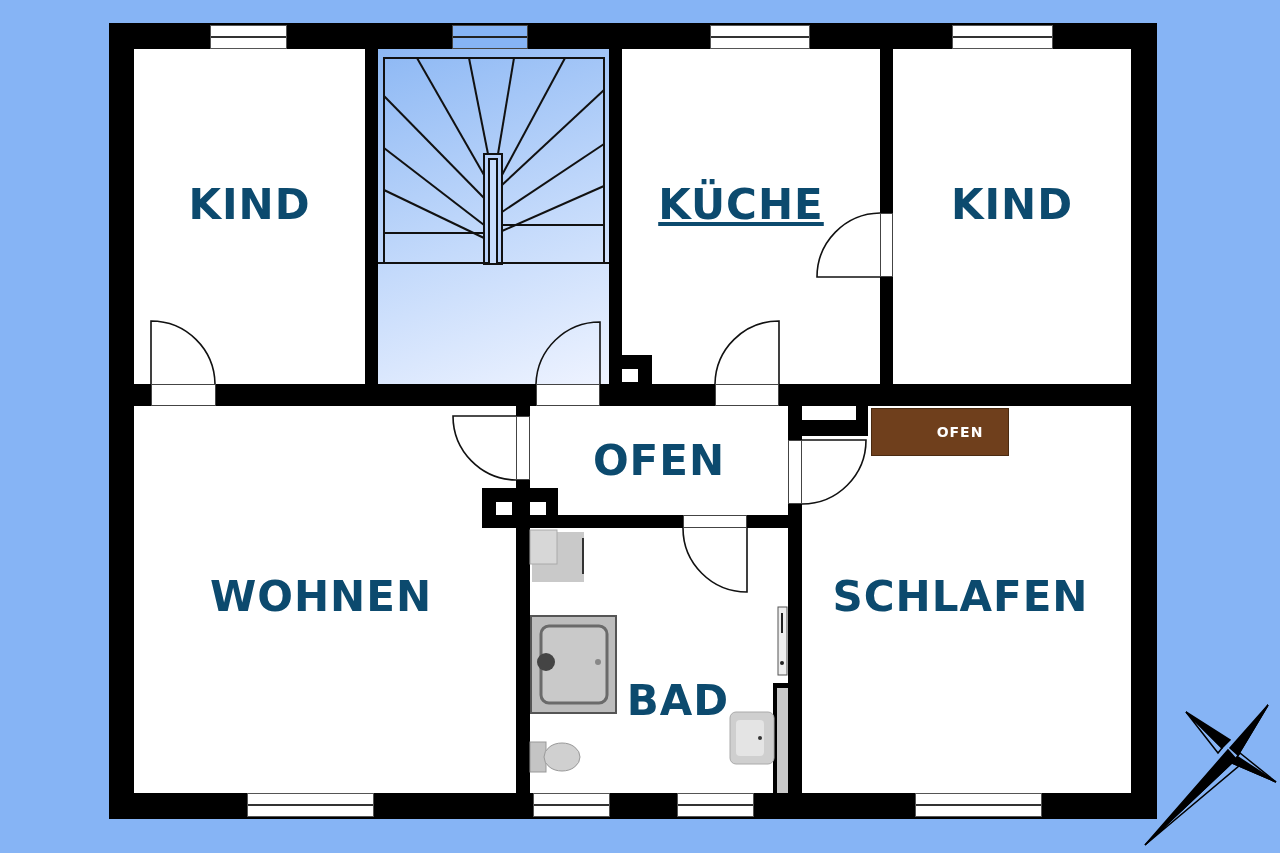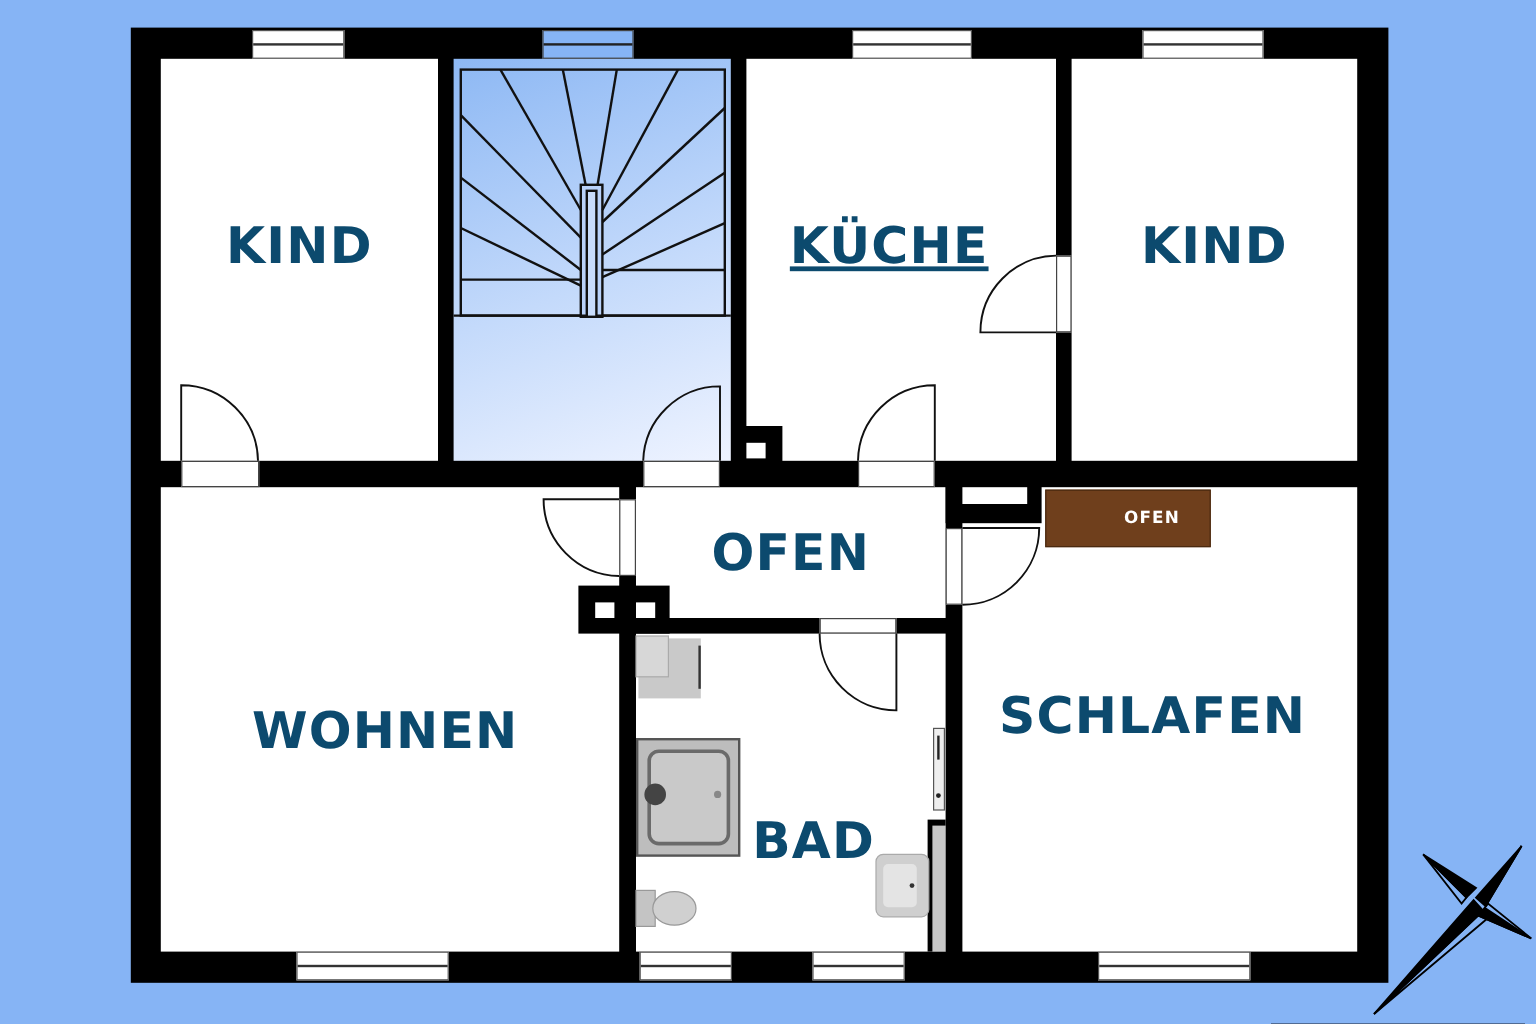--- a/index.html
+++ b/index.html
@@ -121,21 +121,21 @@
 </svg>
 
 <div class="ofen" style="left:871px;top:408px;width:96px;height:46px;padding-left:40px;">
     <span>OFEN</span>
   </div>
 
 <div class="label" style="left:134px;top:180px;width:231px;">KIND</div>
 <div class="label" style="left:622px;top:180px;width:238px;text-decoration:underline;">KÜCHE</div>
 <div class="label" style="left:893px;top:180px;width:238px;">KIND</div>
 <div class="label" style="left:530px;top:436px;width:258px;">OFEN</div>
-<div class="label" style="left:134px;top:584px;width:374px;">WOHNEN</div>
+<div class="label" style="left:134px;top:572px;width:374px;">WOHNEN</div>
 <div class="label" style="left:620px;top:632px;width:116px;margin-top:44px;">BAD</div>
 <div class="label" style="left:808px;top:572px;width:305px;">SCHLAFEN</div>
 
 <svg style="left:1140px;top:695px;" width="140" height="158">
   <g stroke="#000" stroke-width="1.5">
     <polygon points="46,17 90,45 82,53" fill="#000"></polygon>
     <polygon points="46,17 82,53 78,58" fill="none"></polygon>
     <polygon points="128,10 90,53 98,60" fill="#000"></polygon>
     <polygon points="128,10 98,60 100,48" fill="none"></polygon>
     <polygon points="136,87 98,62 92,68" fill="#000"></polygon>

